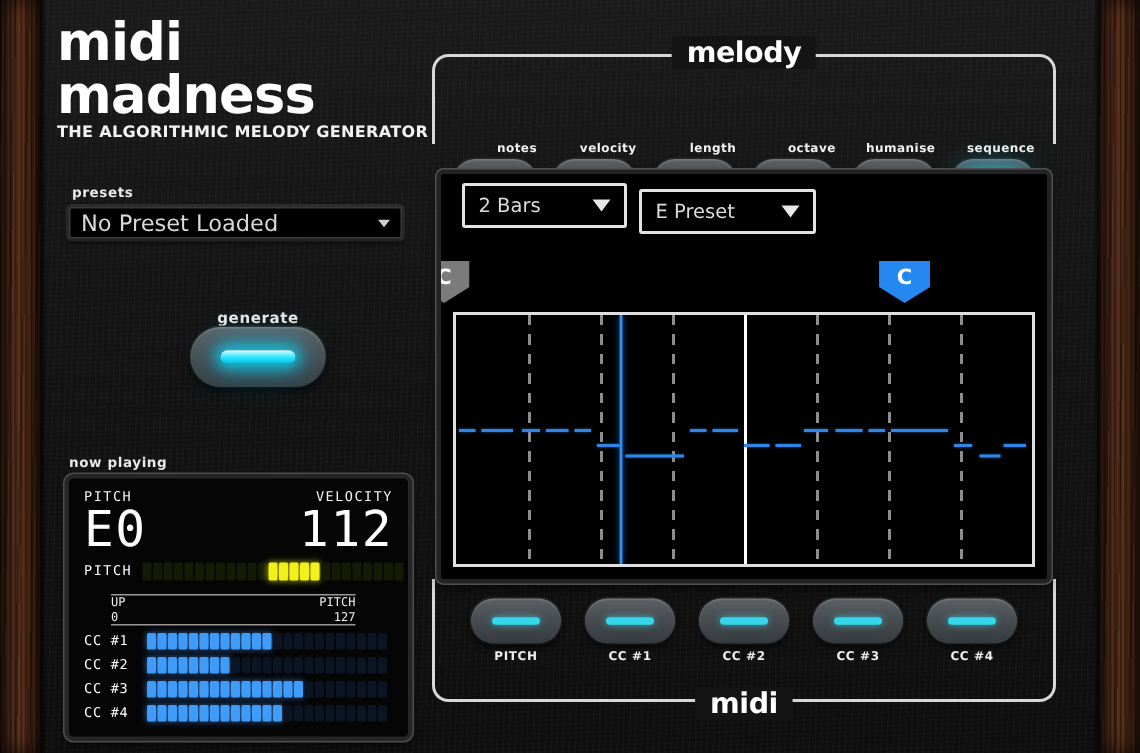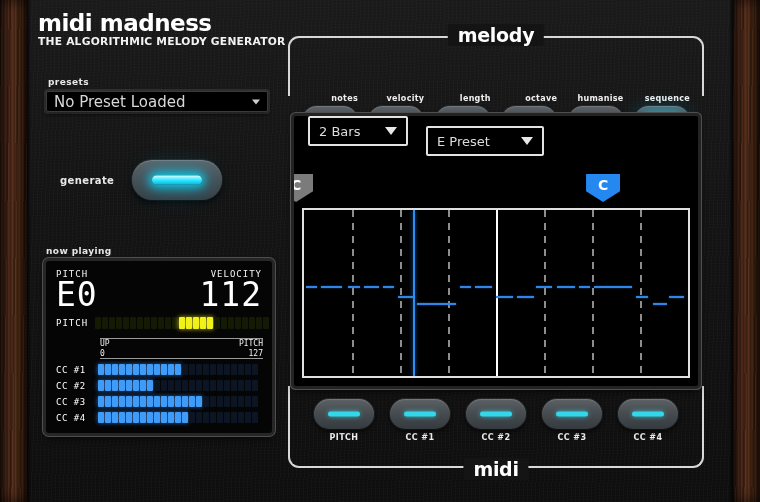--- a/index.html
+++ b/index.html
@@ -37,21 +37,21 @@
   .wood.left::before, .wood.right::before {
     content:""; position:absolute; top:0; bottom:0; width:4px;
     background: linear-gradient(90deg, rgba(0,0,0,0.8), rgba(0,0,0,0));
   }
   .wood.left::before { right: -4px; }
   .wood.right::before{ left: -4px; transform: scaleX(-1); }
 
   
   .logo-title {
     font-family: "DejaVu Sans", sans-serif;
-    font-weight: bold; font-size: 23px; color: #fff;
+    font-weight: bold; font-size: 35px; color: #fff;
     letter-spacing: -0.5px; line-height: 1;
     text-transform: lowercase;
   }
   .logo-sub {
     font-family: "DejaVu Sans", sans-serif;
     font-size: 10.5px; color: #f2f2f2; font-weight: bold;
     letter-spacing: 0.2px; text-transform: uppercase;
     transform: scaleX(1.02); transform-origin: left center;
   }
   .smalllabel {
@@ -78,21 +78,21 @@
   }
   .caret {
     position: absolute; right: 7px; top: 50%; transform: translateY(-50%);
     width: 0; height: 0; border-left: 4px solid transparent;
     border-right: 4px solid transparent; border-top: 5px solid #cfcfcf;
   }
 
   
   #generate-row {
     margin-top: 48px; margin-left: 26px;
-    display: flex; align-items: center; gap: 18px;
+    display: flex; align-items: center;  flex-direction: column;
   }
   #generate-label { font-size: 10px; }
   .bigbtn {
     position: relative; width: 90px; height: 40px; border-radius: 20px;
     background: linear-gradient(180deg, #5d6367 0%, #4a5054 45%, #373b3e 100%);
     box-shadow: 0 3px 6px rgba(0,0,0,0.85), 0 0 0 1px #2a2d30,
                 inset 0 1px 1px rgba(255,255,255,0.18);
   }
   .bigbtn .led {
     position: absolute; left: 50%; top: 50%; transform: translate(-50%,-50%);
@@ -116,21 +116,21 @@
   .np-big { font-size: 33px; line-height: 0.95; letter-spacing: 1px; font-weight: normal; }
   .np-right { text-align: right; }
   #pitch-row { display: flex; align-items: center; margin-top: 7px; gap: 7px; }
   #pitch-cap { font-size: 9px; letter-spacing: 1px; }
   .meter { display: flex; gap: 1px; }
   .seg { width: 6px; height: 12px; background: #151a05; border-radius: 1px; }
   .seg.on-y { background: #f2f21a; box-shadow: 0 0 5px rgba(240,240,30,0.85); }
   .seg.on-b { background: #3f9cf7; box-shadow: 0 0 5px rgba(70,150,255,0.7); }
   .seg.off-b { background: #0c1524; }
   #updown {
-    margin-top: 9px; margin-left: 44px; width: 163px;
+    margin-top: 9px; margin-left: 18px; width: 163px;
     border-top: 1px solid #9a9a9a; border-bottom: 1px solid #9a9a9a;
   }
   .ud-line { display: flex; justify-content: space-between; font-size: 8px; color: #efefef; }
   .ud-line.a { padding-bottom: 1px; }
   .cc-row { display: flex; align-items: center; gap: 6px; margin-top: 5px; }
   .cc-cap { font-size: 9px; width: 36px; letter-spacing: 0.5px; }
   .cc-meter { display: flex; gap: 1px; }
   .cc-seg { width: 6px; height: 11px; border-radius: 1px; }
 
   
@@ -195,21 +195,21 @@
   }
   .dd .val {
     font-family: "DejaVu Sans", sans-serif; font-size: 13px;
     color: #dcdcdc; padding-left: 9px;
   }
   .dd .caret2 {
     position: absolute; right: 9px; top: 50%; transform: translateY(-50%);
     width: 0; height: 0; border-left: 6px solid transparent;
     border-right: 6px solid transparent; border-top: 8px solid #e8e8e8;
   }
-  #dd-bars { left: 14px; top: 0; width: 100px; text-decoration: underline; }
+  #dd-bars { left: 14px; top: 6px; width: 110px; text-decoration: underline; }
   #dd-key  { left: 132px; top: 10px; width: 118px; }
 
   #marker-lane { position: absolute; left: 0; top: 58px; height: 34px; right: 0; }
   .marker {
     position: absolute; top: 0; width: 34px; height: 28px;
     font-family: "DejaVu Sans", sans-serif; font-weight: bold;
     font-size: 14px; color: #fff; text-align: center; line-height: 22px;
     clip-path: polygon(0 0, 100% 0, 100% 62%, 50% 100%, 0 62%);
   }
   .marker.grey { background: #7b7b7b; }

